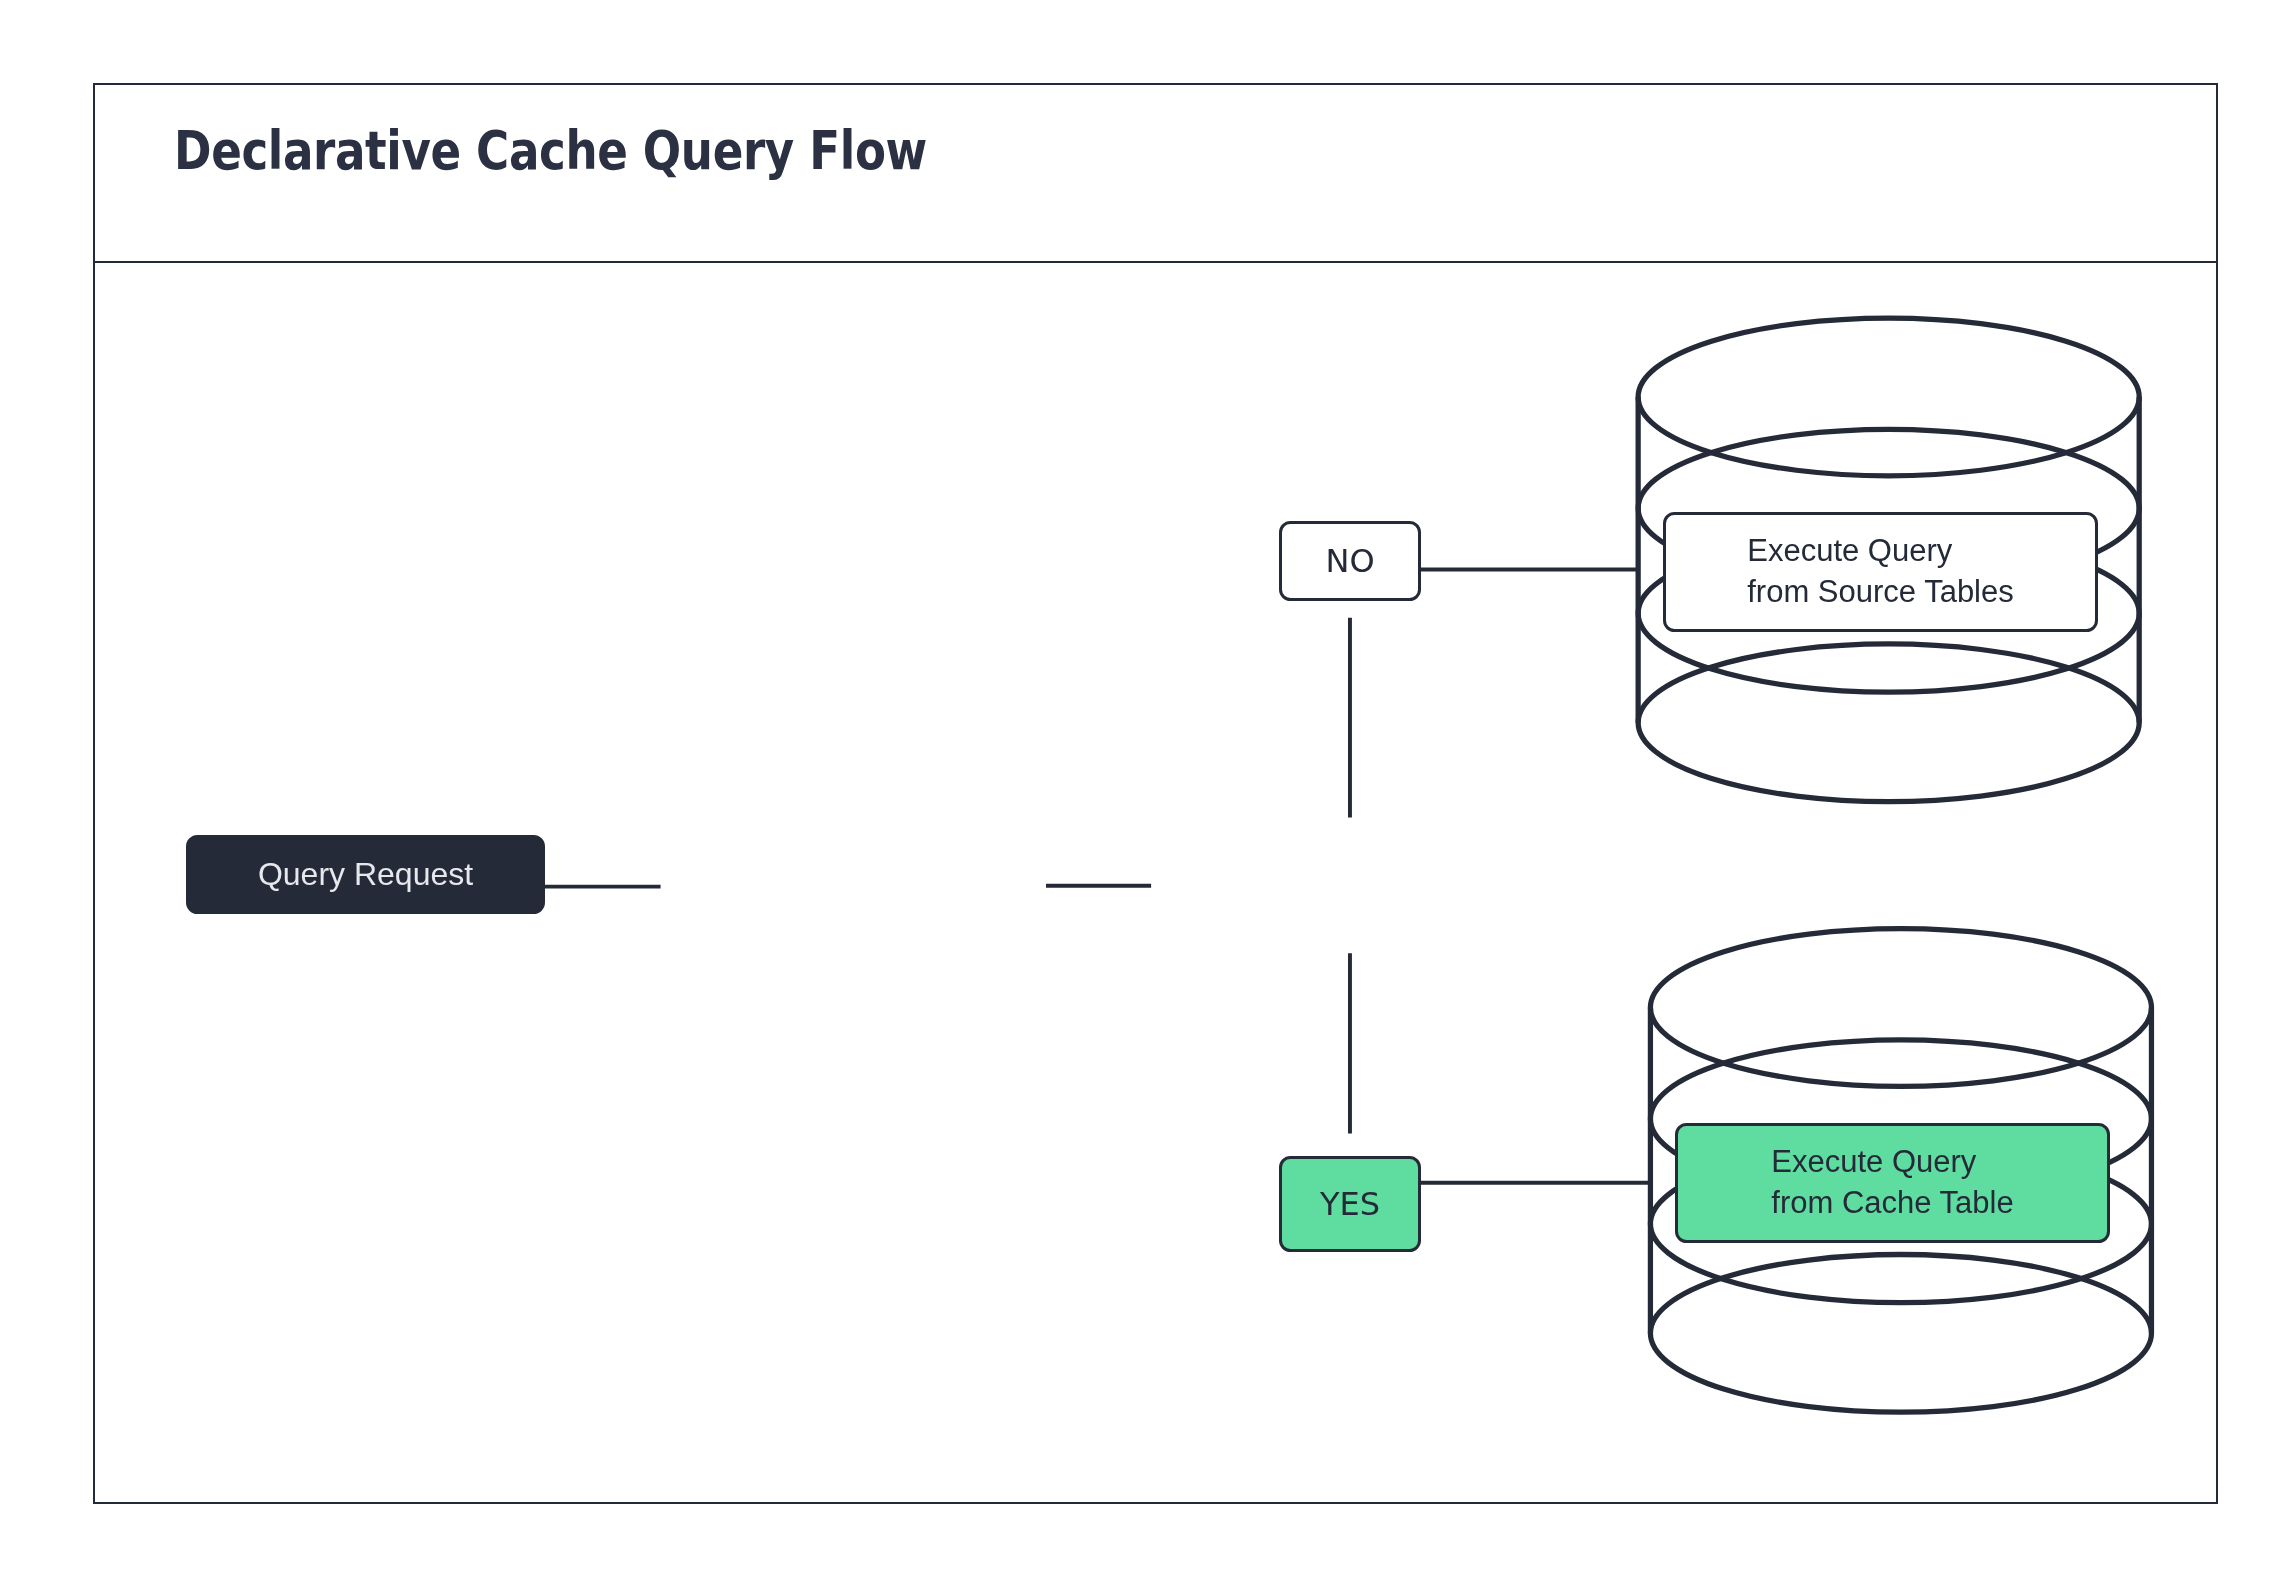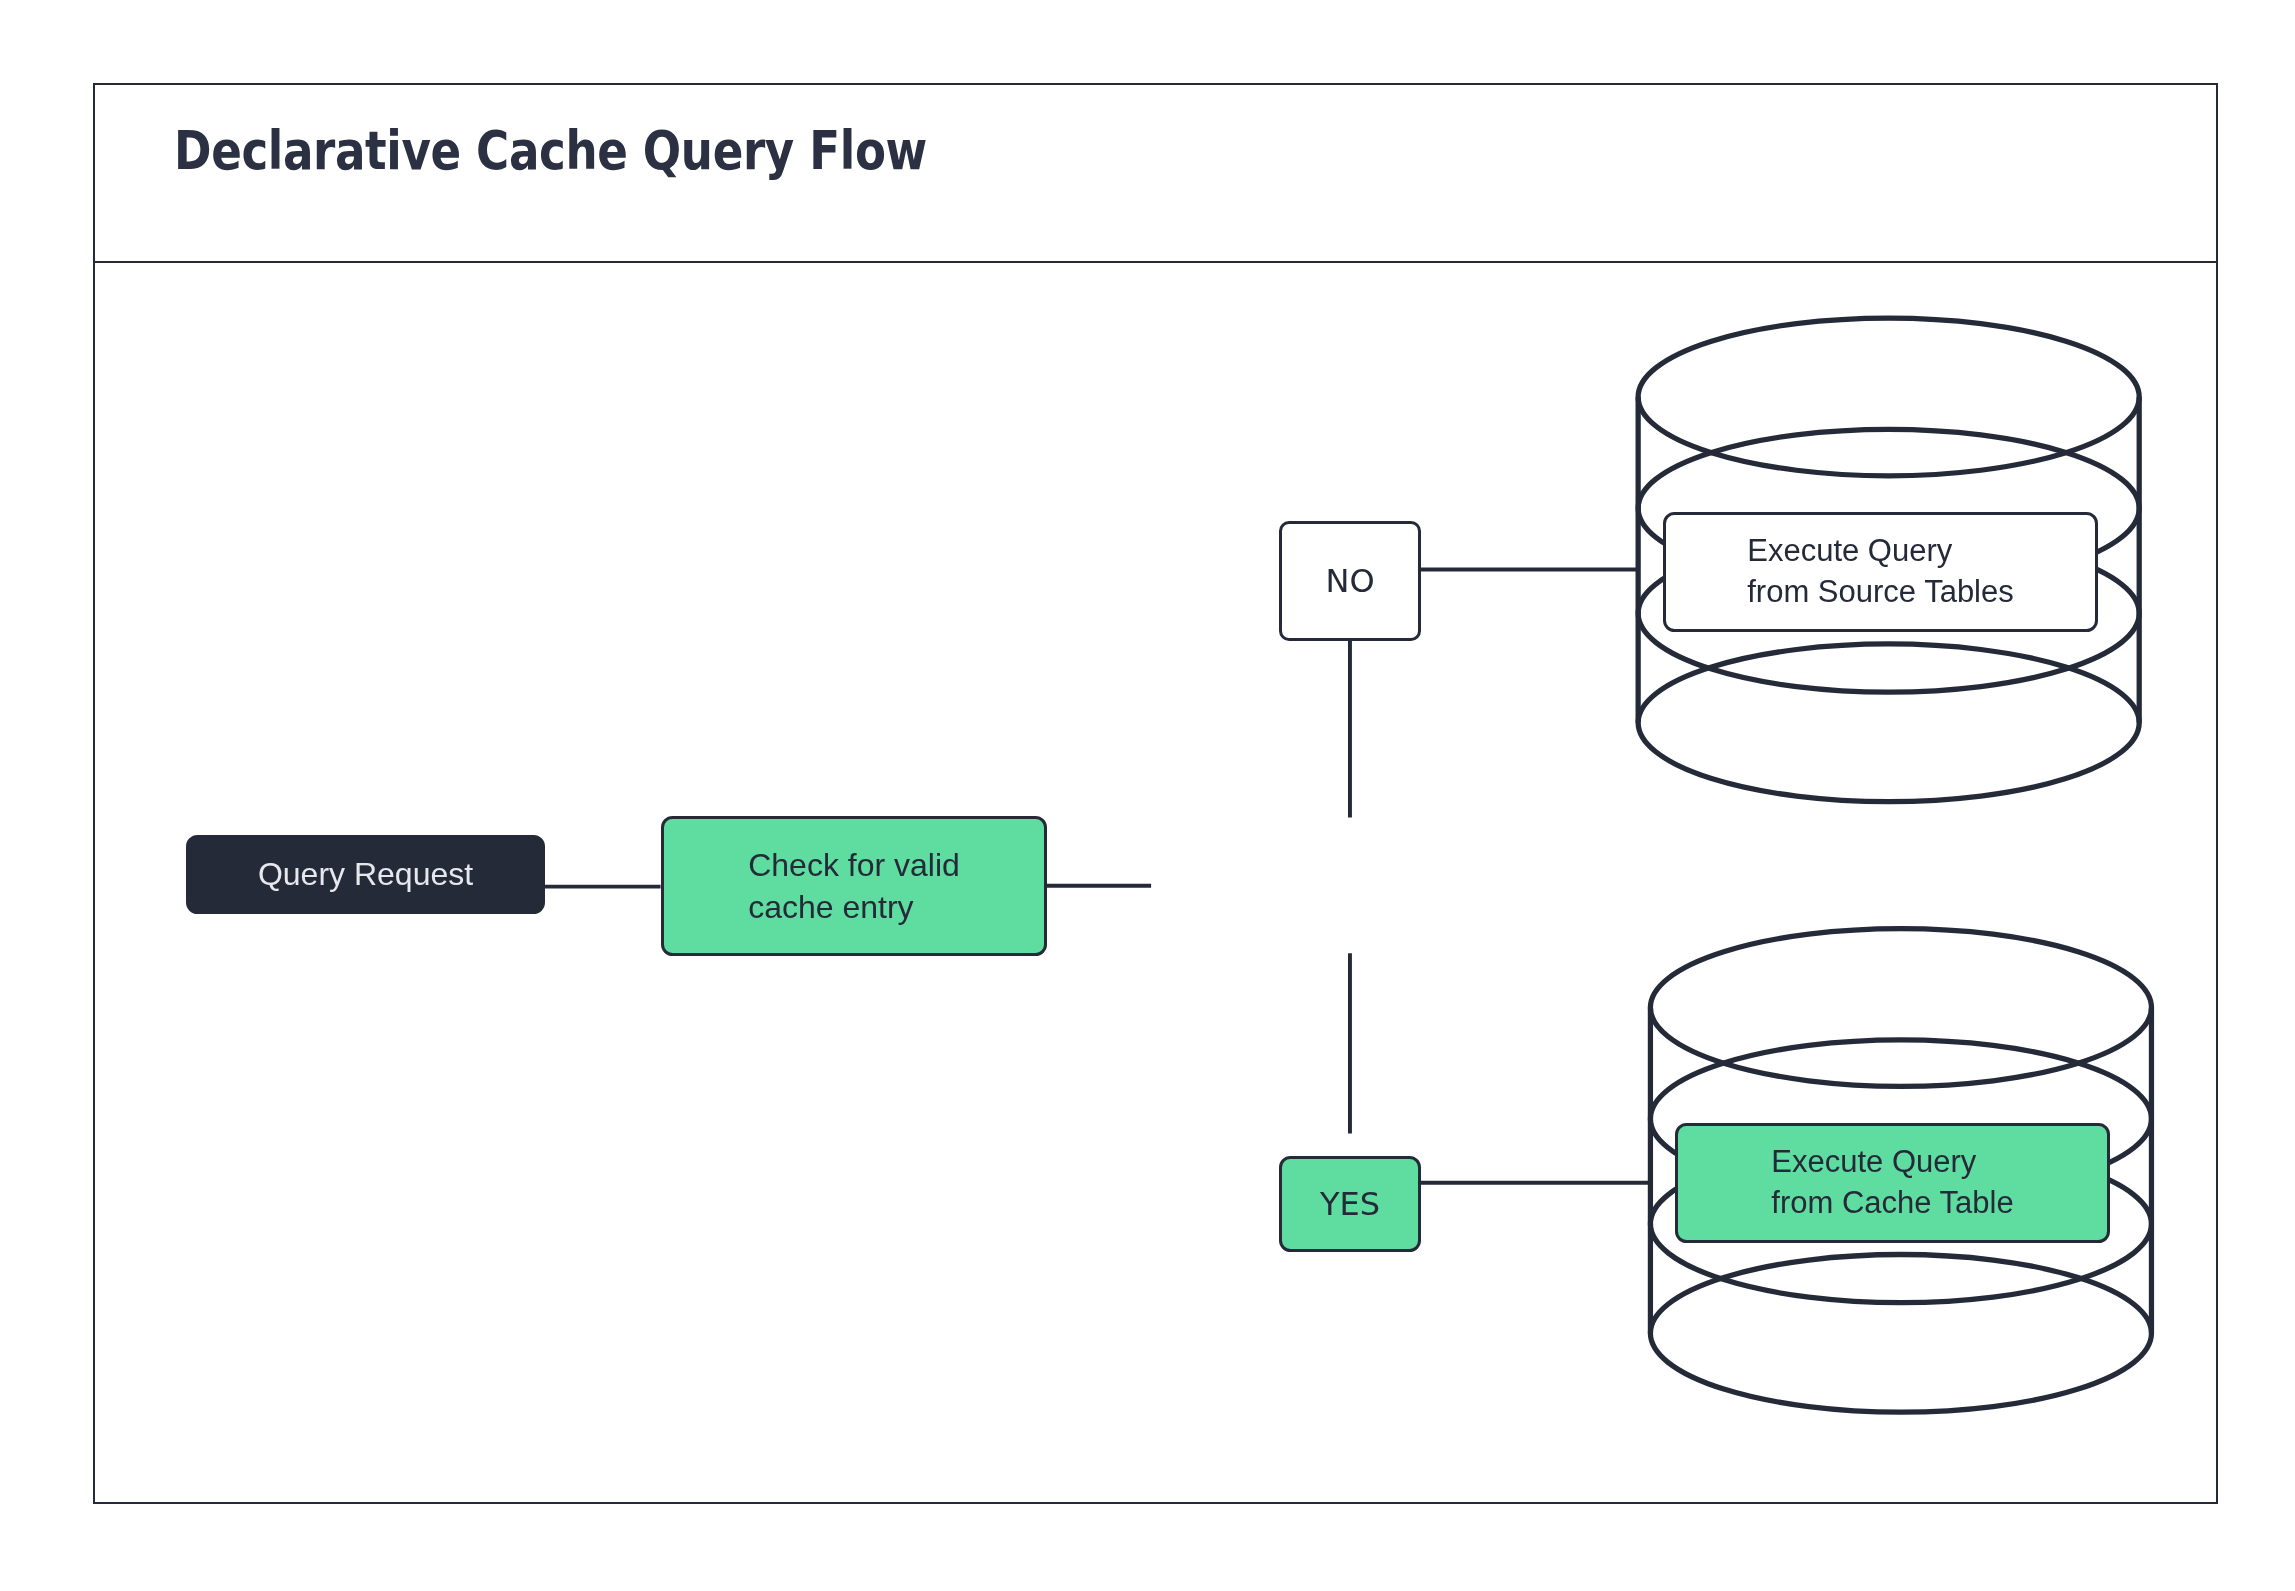--- a/index.html
+++ b/index.html
@@ -41,22 +41,22 @@
   #n-check-cache{left:653px;top:816px;width:386px;height:140px;font-size:32px;}
   #n-decision{left:1143px;top:817px;width:412px;height:136px;font-size:32px;}
 
   #n-exec-source{left:1655px;top:512px;width:435px;height:120px;font-size:31px;}
   #n-exec-cache{left:1667px;top:1123px;width:435px;height:120px;font-size:31px;}
 
   .label-box{position:absolute;box-sizing:border-box;display:flex;
              align-items:center;justify-content:center;
              font-family:"DejaVu Sans","Liberation Sans",sans-serif;
              font-size:32px;border-radius:11.4px;border:3.5px solid #252a38;}
-  #lbl-no{left:1271px;top:521px;width:142px;height:120px;
-          background:#ffffff;color:#252a38;border-radius:10px;}
+  #lbl-no{left:1271px;top:521px;width:142px;height:80px;
+          background:#ffffff;color:#252a38;}
   #lbl-yes{left:1271px;top:1134px;width:142px;height:96px;
            background:#5fdca0;color:#252a38;margin-top:22px;}
 </style>
 </head>
 <body>
 
 <div id="stage">
 
   <div class="frame"></div>
   <div class="frame-header"></div>
@@ -96,22 +96,20 @@
       <path d="M2447,1150 L2447,1522"></path>
       <ellipse cx="2161" cy="1150" rx="286" ry="90"></ellipse>
       <ellipse cx="2161" cy="1277" rx="286" ry="90"></ellipse>
       <ellipse cx="2161" cy="1397" rx="286" ry="90"></ellipse>
       <ellipse cx="2161" cy="1522" rx="286" ry="90"></ellipse>
     </g>
   </svg>
 
   <div class="node dark" id="n-query-request">Query Request</div>
 
-  <div class="node green" id="n-check-cache">Check for valid
-cache entry</div>
 
 
   <div class="node white" id="n-exec-source">Execute Query
 from Source Tables</div>
 
   <div class="node green" id="n-exec-cache">Execute Query
 from Cache Table</div>
 
   <div class="label-box" id="lbl-no">NO</div>
 

